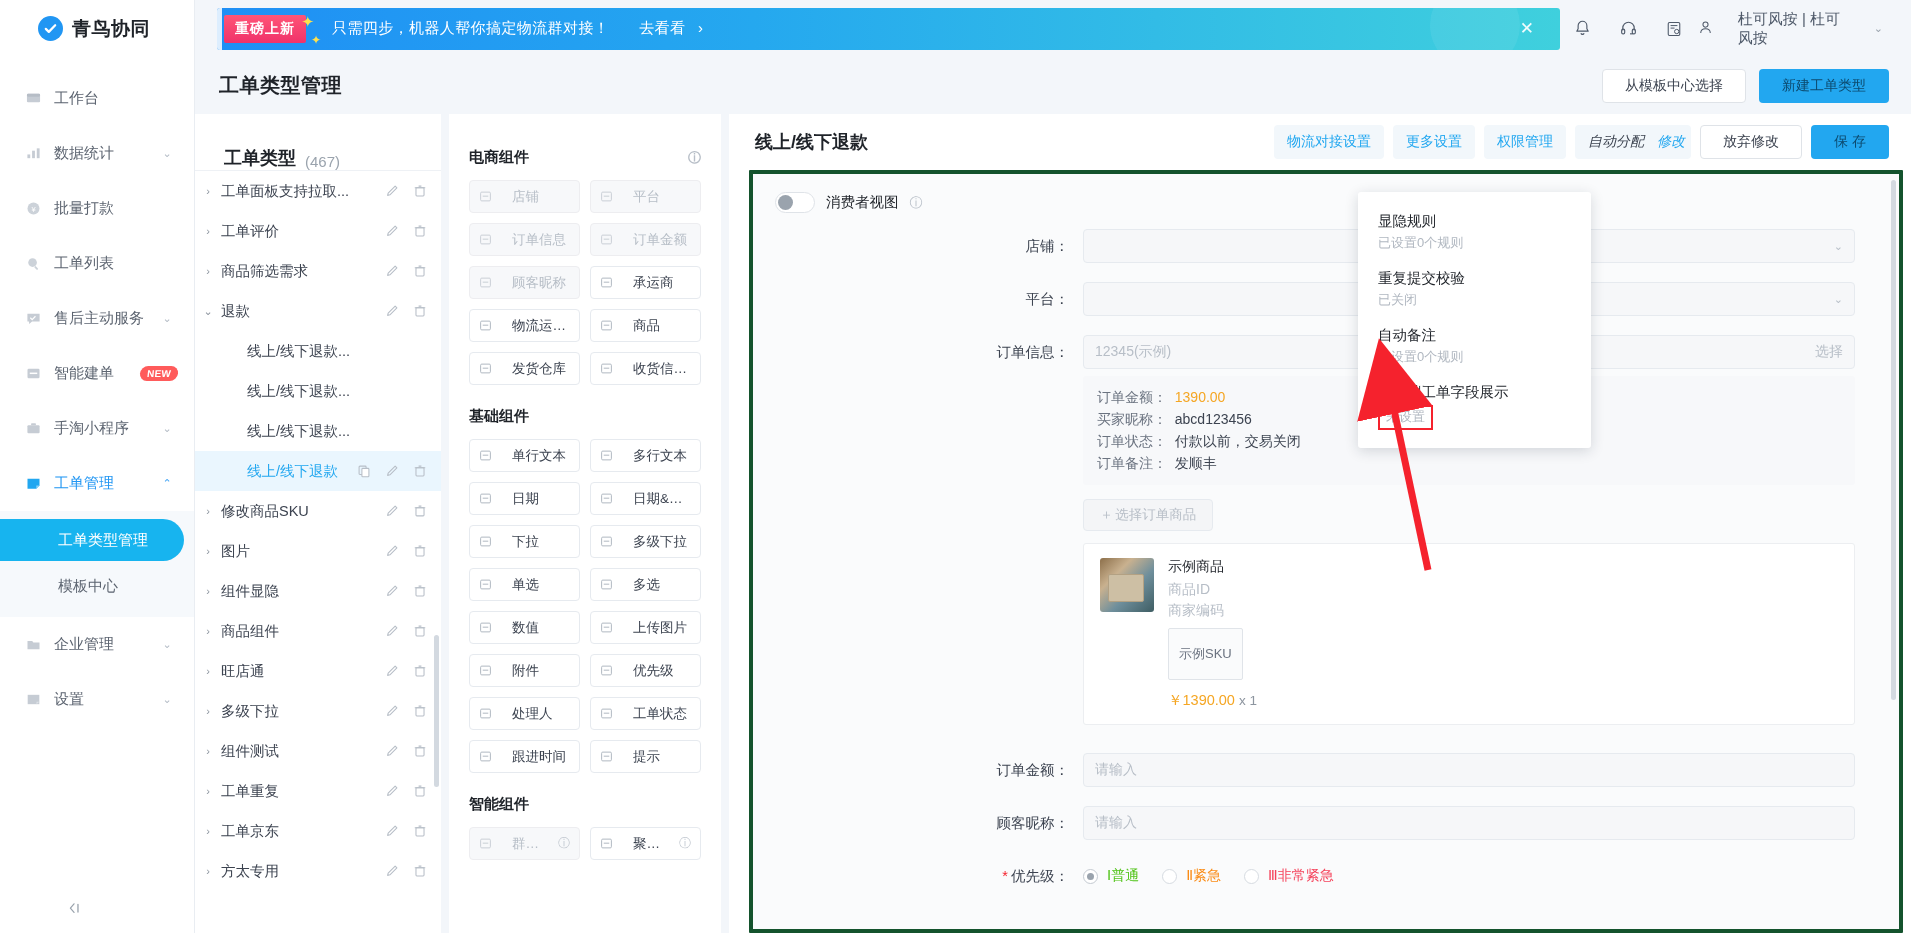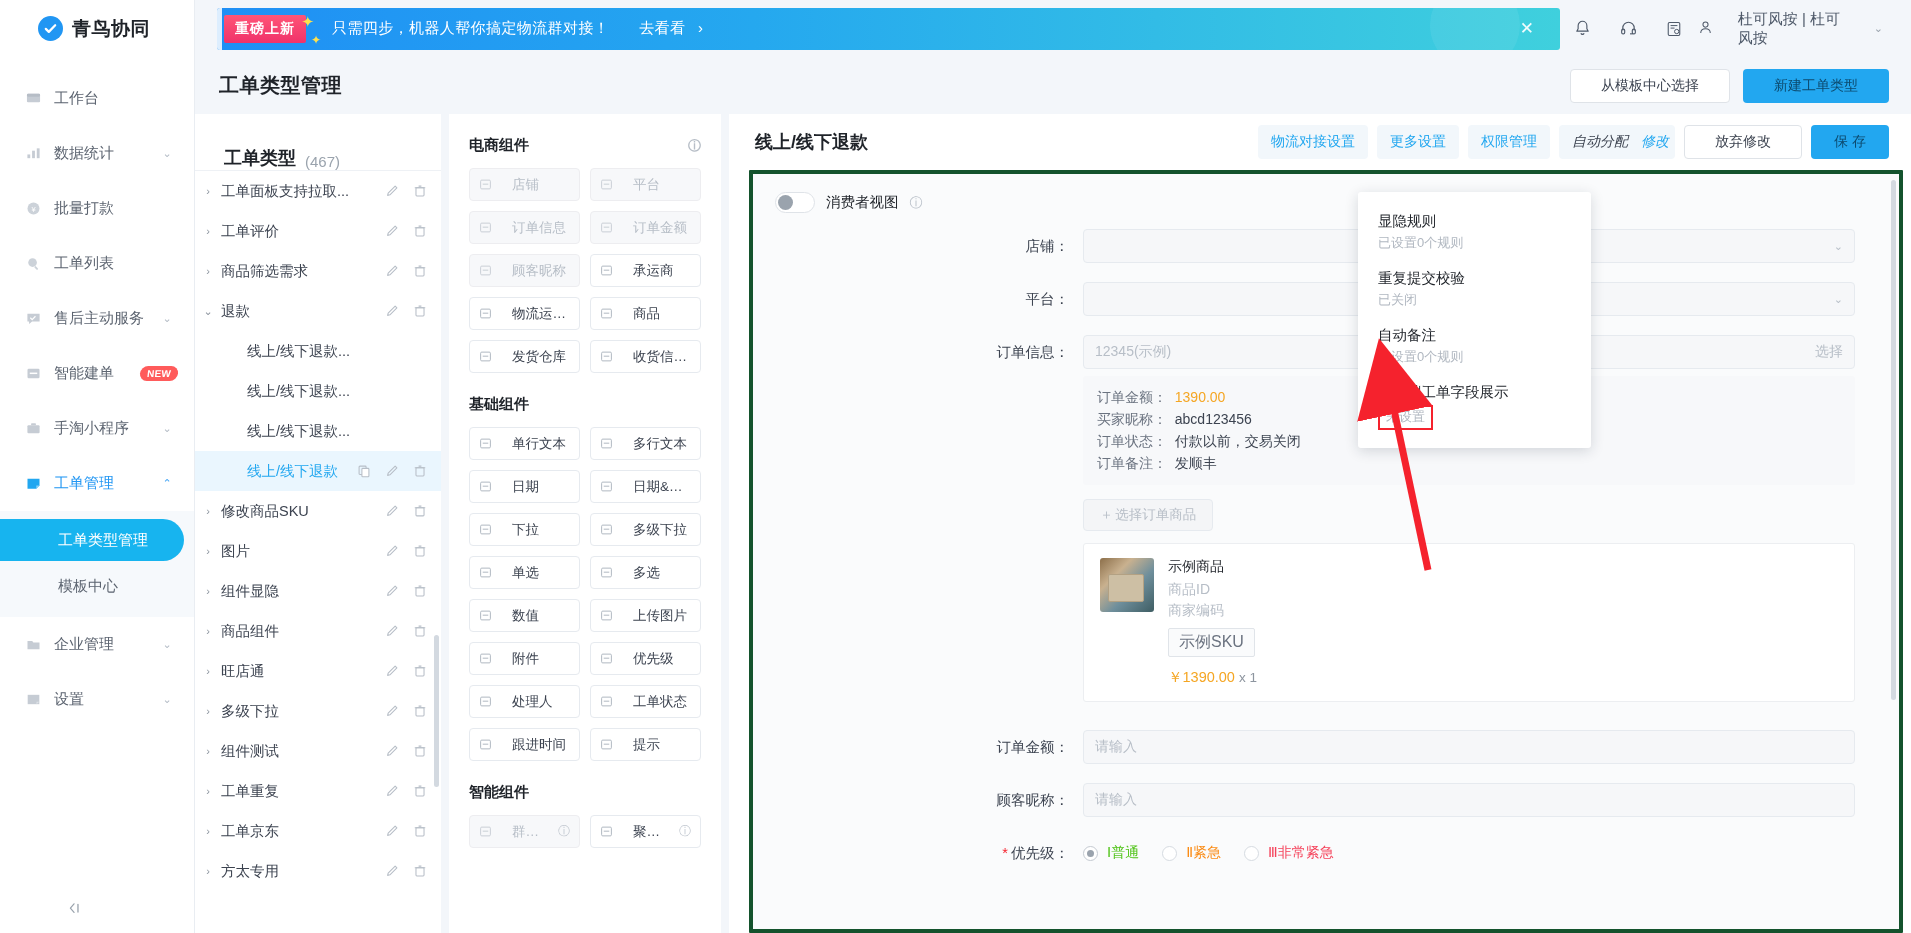--- a/index.html
+++ b/index.html
@@ -101,21 +101,21 @@
   .tb-user .caret { color: #9aa3ad; font-size: 11px; margin-left: 6px; }
 
   
   .page-header {
     height: 57px; background: #f3f6fa; display: flex; align-items: center;
     padding: 0 22px 0 24px;
   }
   .page-title { font-size: 20px; font-weight: bold; color: #1f2329; letter-spacing: .5px;}
   .ph-actions { margin-left: auto; display: flex; gap: 13px; align-items:center;}
   .btn {
-    height: 34px; padding: 0 30px; border-radius: 4px; font-size: 14px;
+    height: 34px; padding: 0 22px; border-radius: 4px; font-size: 14px;
     display: flex; align-items: center; justify-content: center; cursor: pointer;
     border: 1px solid transparent; white-space: nowrap;
   }
   .btn-default { background: #fff; border-color: #dfe3e8; color: #3c4350; }
   .btn-primary { background: #22a7f0; color: #0c4a6e; }
 
   
   .content {
     flex: 1; display: flex; background: #f3f6fa; padding: 0 0 0 0; min-height: 0;
   }
@@ -151,21 +151,21 @@
     border-radius: 3px; background: #d3d9e0;
   }
 
   
   .palette {
     width: 272px; flex: 0 0 272px; background: #fff; margin-left: 8px;
     padding: 18px 20px 0 20px; overflow: hidden; position: relative;
   }
   .pal-section-title {
     font-size: 15px; font-weight: bold; color: #1f2329;
-    display: flex; align-items: center; margin: 4px 0 13px 0;
+    display: flex; align-items: center; margin: 16px 0 13px 0;
   }
   .pal-section-title .info { margin-left: auto; color: #b7bec7; font-size: 13px; }
   .pal-grid { display: grid; grid-template-columns: 1fr 1fr; gap: 10px 10px; margin-bottom: 22px; }
   .pal-item {
     height: 33px; border: 1px solid #e6eaef; border-radius: 4px; background: #fff;
     display: flex; align-items: center; gap: 19px; padding: 0 9px;
     font-size: 13.5px; color: #3c4350; cursor: grab; white-space: nowrap; overflow: hidden;
   }
   .pal-item.dis { background: #f7f8fa; color: #b7bec7; border-color: #ededf0; cursor: not-allowed;}
   .pal-item .gi { color: #aeb6bf; display:flex; flex:0 0 14px; }
@@ -240,21 +240,21 @@
   }
   .goods-thumb:after{
     content:""; position:absolute; left:8px; top:16px; width:34px; height:26px;
     background:#cdbfa4; border:1px solid #b3a183; border-radius:2px;
   }
   .goods-info { font-size: 14px; }
   .goods-info .gname { color: #1f2329; margin-bottom: 3px; }
   .goods-info .gmeta { color: #b7bec7; line-height: 21px; }
   .sku-chip {
     display: inline-block; border: 1px solid #e0e4e9; background: #fafbfc; color: #6b7380;
-    font-size: 16px; padding: 3px 10px; border-radius: 2px; margin-top: 7px;
+    font-size: 13px; padding: 16px 10px; border-radius: 2px; margin-top: 7px;
   }
   .goods-price { color: #f5a623; font-size: 14.5px; margin-top: 11px; }
   .goods-price .x { color: #8d959f; font-size: 13.5px; }
 
   .radio-row { display: flex; align-items: center; gap: 9px; height: 34px; }
   .rd { width: 15px; height: 15px; border-radius: 50%; border: 1px solid #d6dbe1; background: #fff; position: relative; flex: 0 0 15px; }
   .rd.on { border-color: #c4cad1; }
   .rd.on:after { content:""; position:absolute; left:3px; top:3px; width:7px;height:7px;border-radius:50%;background:#9aa3ad; }
   .rd-label { font-size: 14px; margin-right: 14px; }
   .lv1 { color: #52c41a; } .lv2 { color: #fa8c16; } .lv3 { color: #f5435b; }

